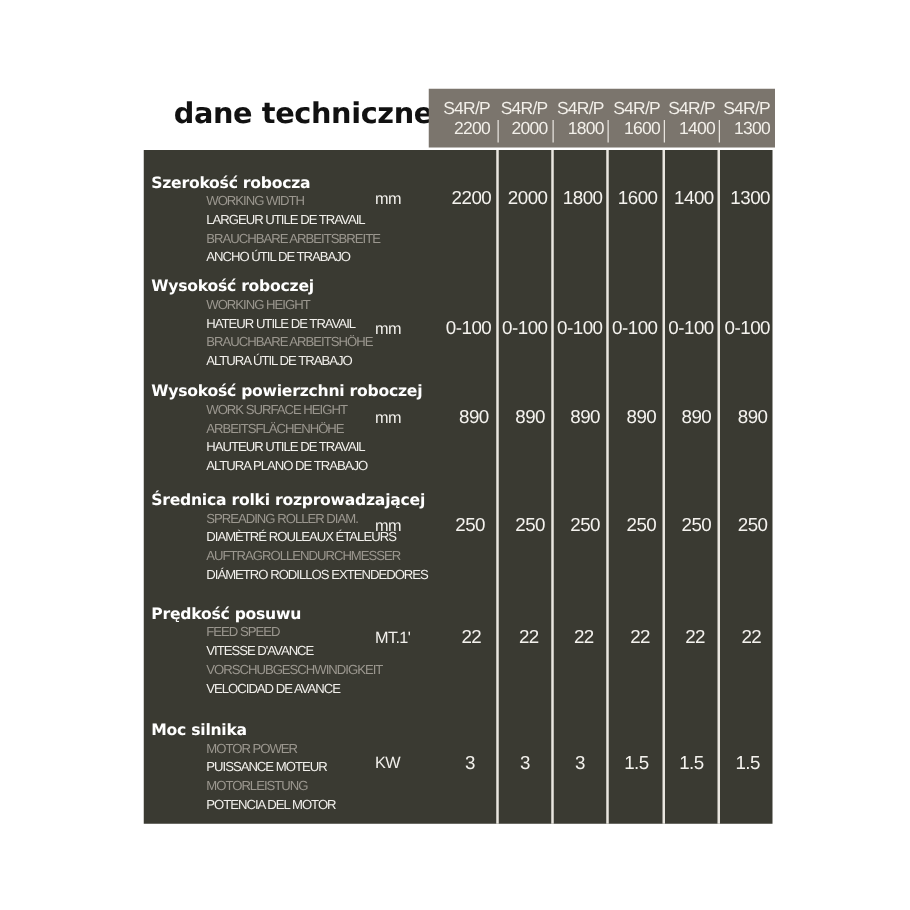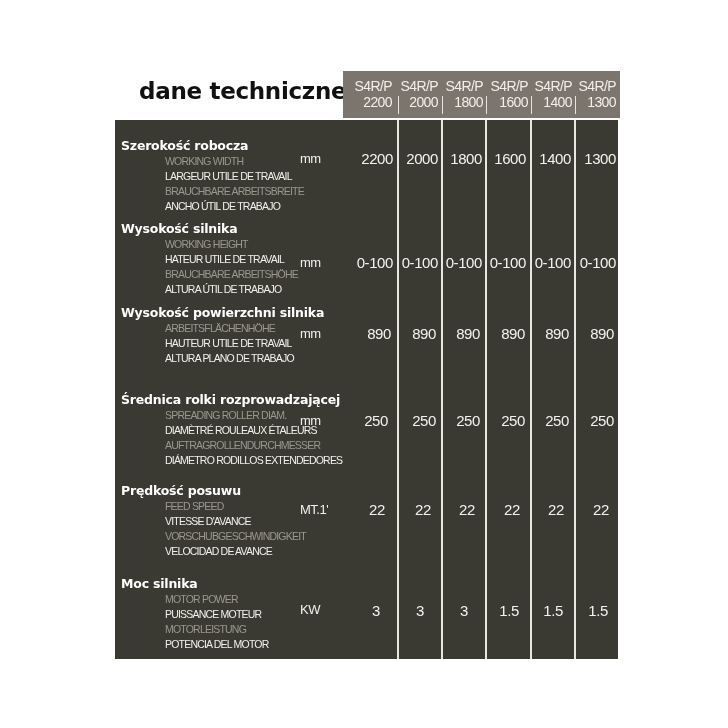--- a/index.html
+++ b/index.html
@@ -89,38 +89,39 @@
     <div class="val" style="left:232px;width:46px;top:16px;">2200</div>
     <div class="val" style="left:284px;width:39px;top:16px;">2000</div>
     <div class="val" style="left:328px;width:39px;top:16px;">1800</div>
     <div class="val" style="left:372px;width:39px;top:16px;">1600</div>
     <div class="val" style="left:417px;width:39px;top:16px;">1400</div>
     <div class="val" style="left:461px;width:40px;top:16px;">1300</div>
   </div>
 
   <div class="row" style="top:97px;">
     <div class="lbl">
-      <div class="pl">Wysokość silnika</div>
+      <div class="pl">Wysokość roboczej</div>
       <div class="t dim">WORKING HEIGHT</div>
       <div class="t bright">HATEUR UTILE DE TRAVAIL</div>
       <div class="t dim">BRAUCHBARE ARBEITSHÖHE</div>
       <div class="t bright">ALTURA ÚTIL DE TRABAJO</div>
     </div>
     <div class="unit" style="top:38px;">mm</div>
     <div class="val" style="left:232px;width:46px;top:37px;">0-100</div>
     <div class="val" style="left:284px;width:39px;top:37px;">0-100</div>
     <div class="val" style="left:328px;width:39px;top:37px;">0-100</div>
     <div class="val" style="left:372px;width:39px;top:37px;">0-100</div>
     <div class="val" style="left:417px;width:39px;top:37px;">0-100</div>
     <div class="val" style="left:461px;width:40px;top:37px;">0-100</div>
   </div>
 
   <div class="row" style="top:181px;">
     <div class="lbl">
-      <div class="pl">Wysokość powierzchni silnika</div>
+      <div class="pl">Wysokość powierzchni roboczej</div>
+      <div class="t dim">WORK SURFACE HEIGHT</div>
       <div class="t dim">ARBEITSFLÄCHENHÖHE</div>
       <div class="t bright">HAUTEUR UTILE DE TRAVAIL</div>
       <div class="t bright">ALTURA PLANO DE TRABAJO</div>
     </div>
     <div class="unit" style="top:25px;">mm</div>
     <div class="val" style="left:232px;width:44px;top:24px;">890</div>
     <div class="val" style="left:284px;width:37px;top:24px;">890</div>
     <div class="val" style="left:328px;width:37px;top:24px;">890</div>
     <div class="val" style="left:372px;width:38px;top:24px;">890</div>
     <div class="val" style="left:417px;width:37px;top:24px;">890</div>

